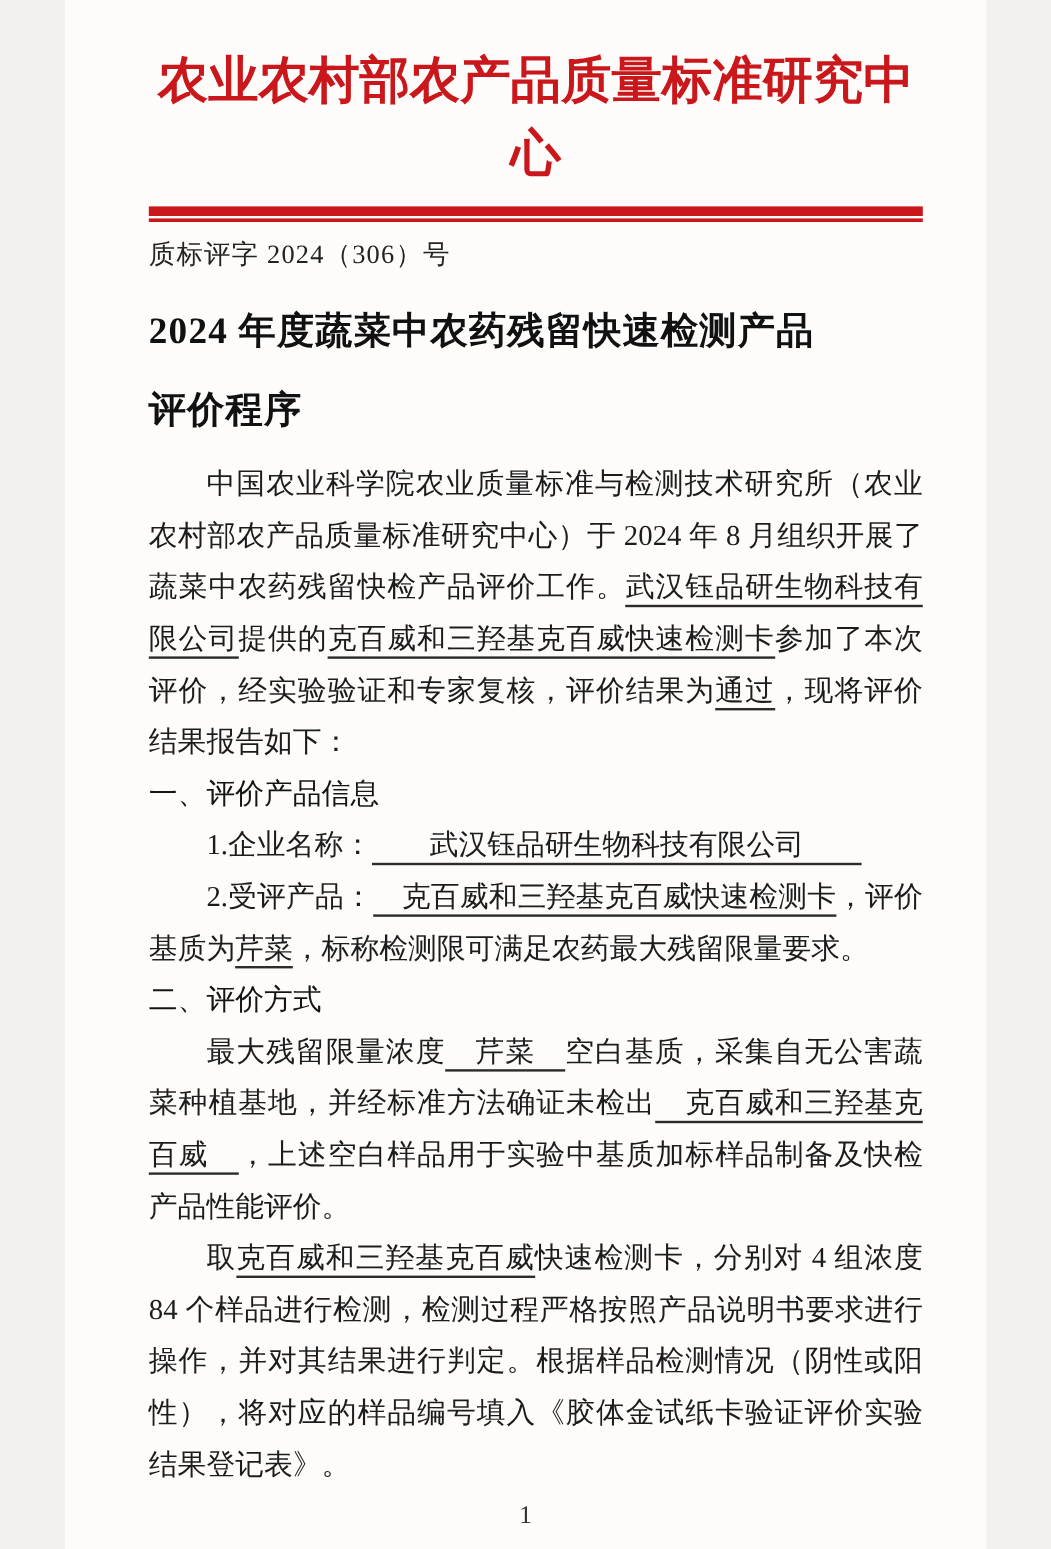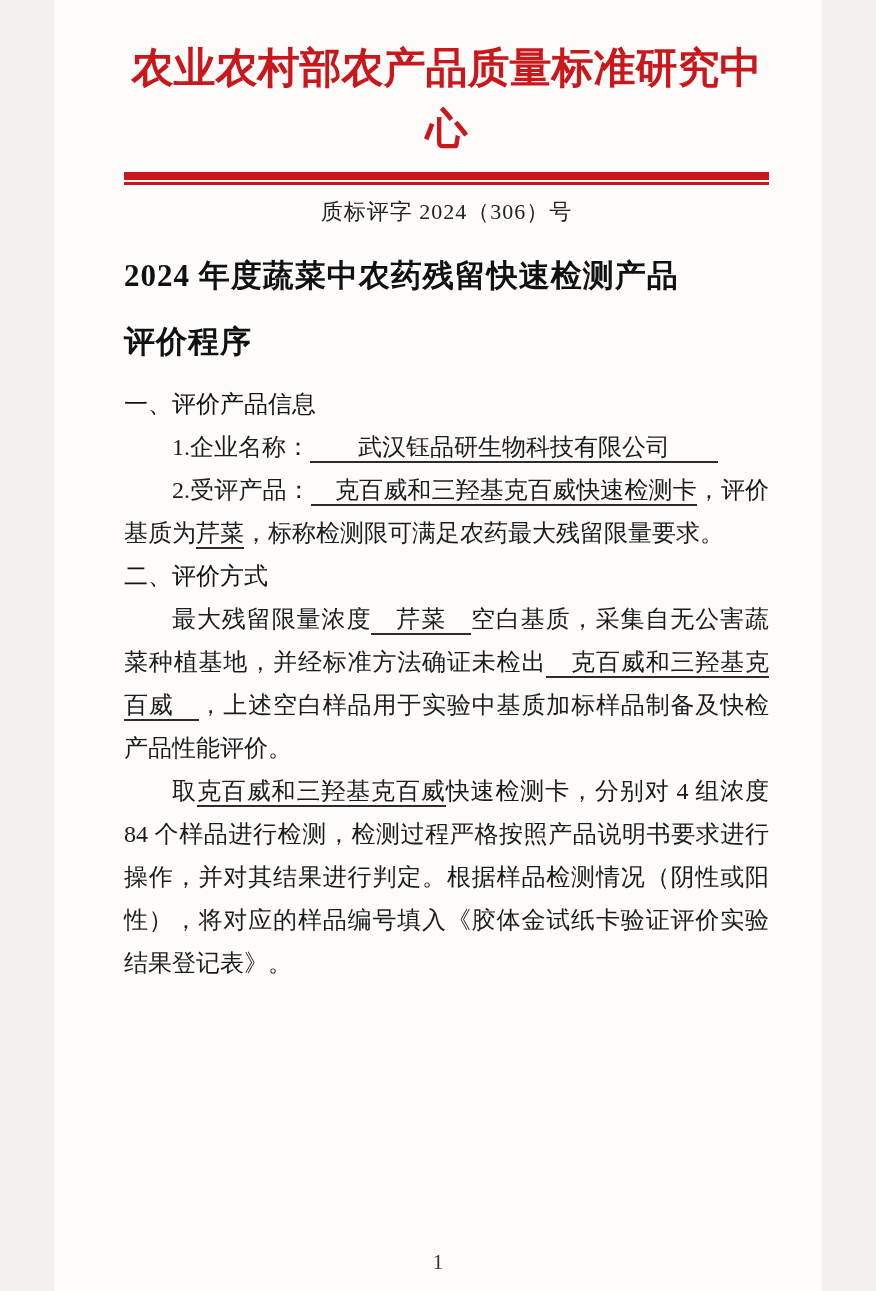--- a/index.html
+++ b/index.html
@@ -25,21 +25,21 @@
     font-weight: bold;
     color: #c9171b;
     letter-spacing: 0px;
     line-height: 1.45;
     font-family: "Liberation Serif", "DejaVu Serif", serif;
   }
   .rule { margin-top: 12px; }
   .rule-thick { height: 8px; background: #c9171b; }
   .rule-thin { height: 3px; background: #c9171b; margin-top: 2px; }
   .docnum {
-    text-align: center;
+    text-align: left;
     font-size: 22px;
     margin-top: 12px;
     color: #222;
     letter-spacing: 1px;
   }
   .title {
     text-align: left;
     font-size: 31px;
     font-weight: bold;
     margin-top: 28px;
@@ -90,20 +90,21 @@
     <div class="rule-thin"></div>
   </div>
 
   <div class="docnum">质标评字 2024（306）号</div>
 
   <div class="title">2024 年度蔬菜中农药残留快速检测产品</div>
   <div class="title title2">评价程序</div>
 
   <div class="doc-body">
 
+    <p class="para"><span>中国农业科学院农业质量标准与检测技术研究所（农业农村部农产品质量标准研究中心）于 2024 年 8 月组织开展了蔬菜中农药残留快检产品评价工作。</span><span class="u">武汉钰品研生物科技有限公司</span><span>提供的</span><span class="u">克百威和三羟基克百威快速检测卡</span><span>参加了本次评价，经实验验证和专家复核，评价结果为</span><span class="u">通过</span><span>，现将评价结果报告如下：</span></p>
 
     <p class="heading">一、评价产品信息</p>
 
     <p class="para"><span>1.企业名称：</span><span class="u">　　武汉钰品研生物科技有限公司　　</span></p>
 
     <p class="para"><span>2.受评产品：</span><span class="u">　克百威和三羟基克百威快速检测卡</span><span>，评价基质为</span><span class="u">芹菜</span><span>，标称检测限可满足农药最大残留限量要求。</span></p>
 
     <p class="heading">二、评价方式</p>
 
     <p class="para"><span>最大残留限量浓度</span><span class="u">　芹菜　</span><span>空白基质，采集自无公害蔬菜种植基地，并经标准方法确证未检出</span><span class="u">　克百威和三羟基克百威　</span><span>，上述空白样品用于实验中基质加标样品制备及快检产品性能评价。</span></p>

